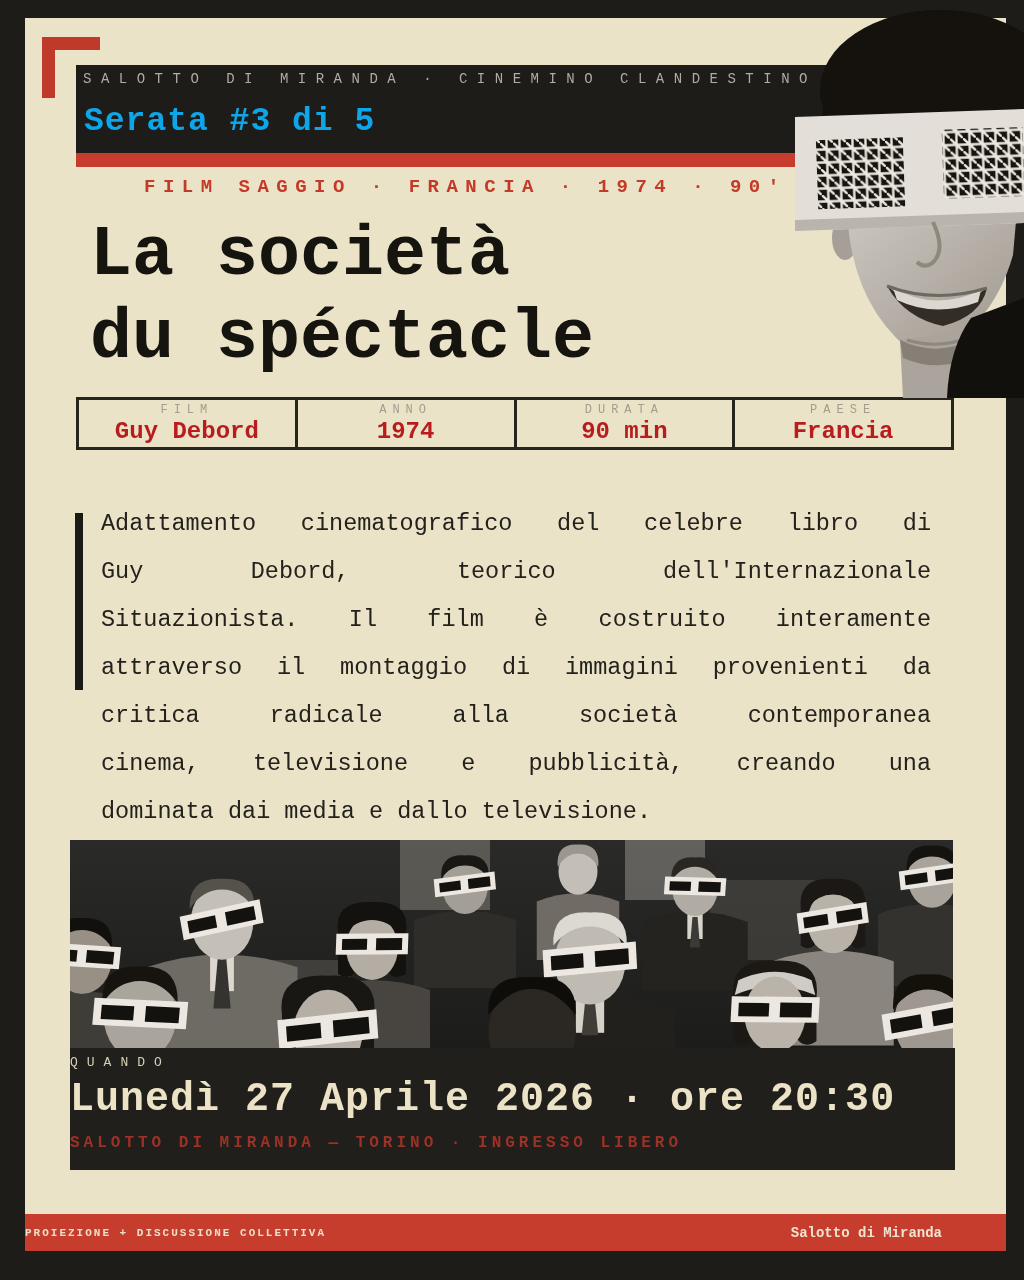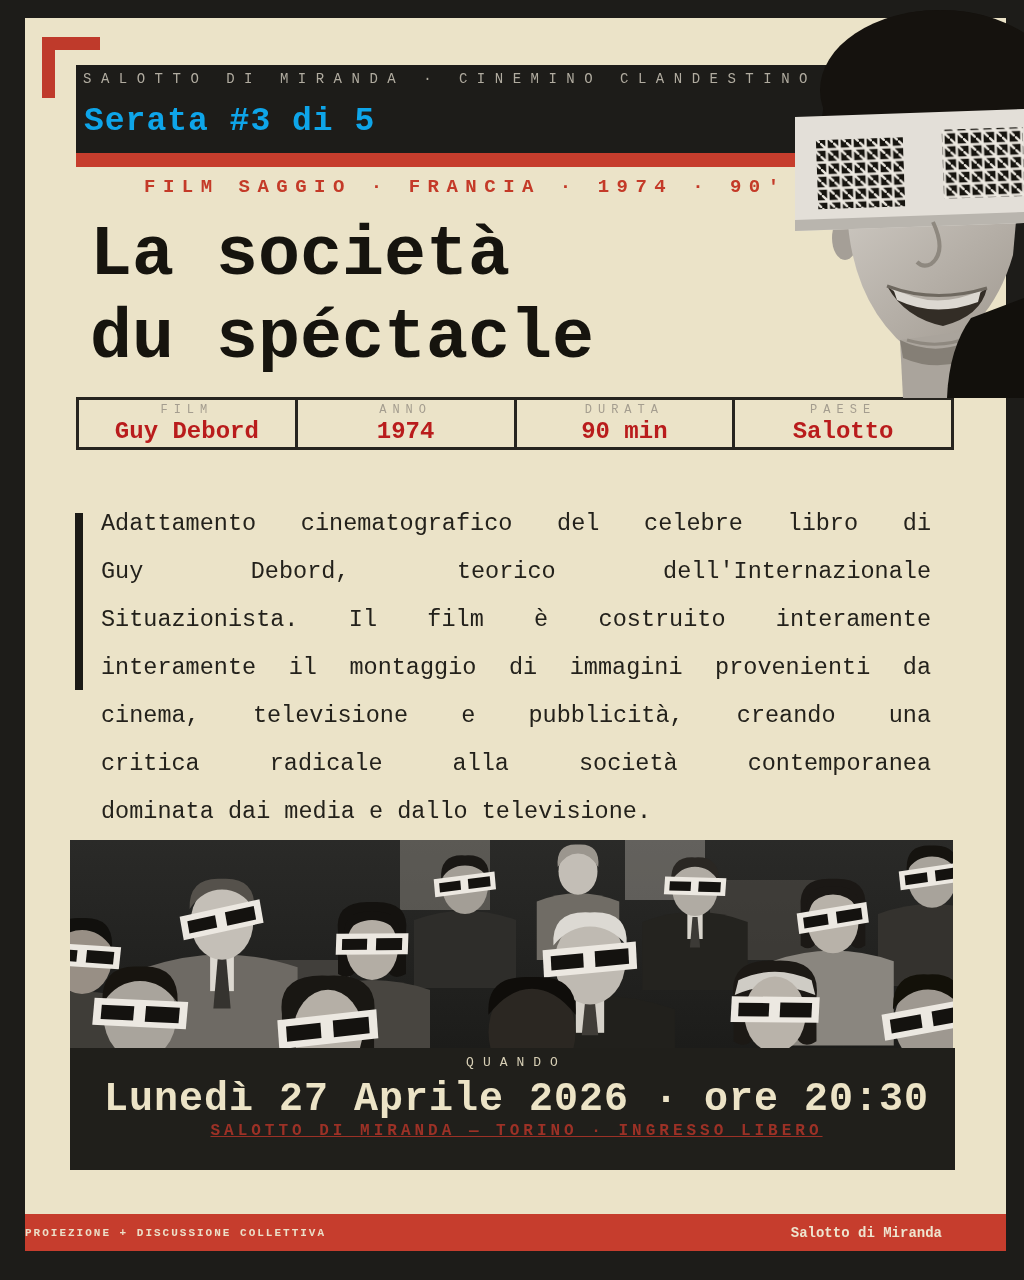--- a/index.html
+++ b/index.html
@@ -63,25 +63,25 @@
   .desc-line{
     height:48px;line-height:48px;white-space:nowrap;
     text-align:justify;text-align-last:justify;
   }
   .desc-line.last{text-align-last:left;}
   
   .audience{position:absolute;left:45px;top:822px;width:883px;height:208px;display:block;}
   
   .quando{
     position:absolute;left:45px;top:1030px;width:885px;height:122px;
-    background:#201f1b;box-sizing:border-box;padding-left:8px;overflow:hidden;text-align:center;
+    background:#201f1b;box-sizing:border-box;overflow:hidden;
   }
   .quando-label{font-size:13px;letter-spacing:9px;color:#d8d0b6;margin-top:7px;white-space:nowrap;}
   .quando-date{font-size:40px;font-weight:700;letter-spacing:1px;color:#ece3c6;margin-top:7px;white-space:nowrap;}
-  .quando-venue{font-size:16px;font-weight:700;letter-spacing:4px;color:#9c3126;white-space:nowrap;text-decoration:underline;}
+  .quando-venue{font-size:16px;font-weight:700;letter-spacing:4px;color:#9c3126;margin-top:12px;white-space:nowrap;}
   
   .footer-bar{
     position:absolute;left:0;top:1196px;width:981px;height:37px;background:#c63d2d;
     display:flex;align-items:center;justify-content:space-between;box-sizing:border-box;
     padding-right:64px;
   }
   .footer-left{font-size:11px;font-weight:700;letter-spacing:2px;color:#ecdfc8;white-space:nowrap;}
   .footer-right{font-size:14px;font-weight:700;color:#eee4cf;white-space:nowrap;}
   
   .face-photo{position:absolute;left:795px;top:10px;width:229px;height:388px;z-index:5;display:block;}
@@ -114,32 +114,32 @@
       <div class="info-cell">
         <div class="info-label">ANNO</div>
         <div class="info-value">1974</div>
       </div>
       <div class="info-cell">
         <div class="info-label">DURATA</div>
         <div class="info-value">90 min</div>
       </div>
       <div class="info-cell">
         <div class="info-label">PAESE</div>
-        <div class="info-value">Salotto</div>
+        <div class="info-value">Francia</div>
       </div>
     </div>
 
   <div class="quote-bar"></div>
   <div class="description">
       <div class="desc-line">Adattamento cinematografico del celebre libro di</div>
       <div class="desc-line">Guy Debord, teorico dell'Internazionale</div>
       <div class="desc-line">Situazionista. Il film è costruito interamente</div>
-      <div class="desc-line">interamente il montaggio di immagini provenienti da</div>
+      <div class="desc-line">attraverso il montaggio di immagini provenienti da</div>
+      <div class="desc-line">critica radicale alla società contemporanea</div>
       <div class="desc-line">cinema, televisione e pubblicità, creando una</div>
-      <div class="desc-line">critica radicale alla società contemporanea</div>
       <div class="desc-line last">dominata dai media e dallo televisione.</div>
     </div>
 
   <svg class="audience" viewBox="0 0 883 208" preserveAspectRatio="none" xmlns="http://www.w3.org/2000/svg">
     <defs>
       <linearGradient id="bgGrad" x1="0" y1="0" x2="0" y2="1">
         <stop offset="0" stop-color="#2a2a28"></stop>
         <stop offset="1" stop-color="#1c1c1a"></stop>
       </linearGradient>
       <g id="g3d">

